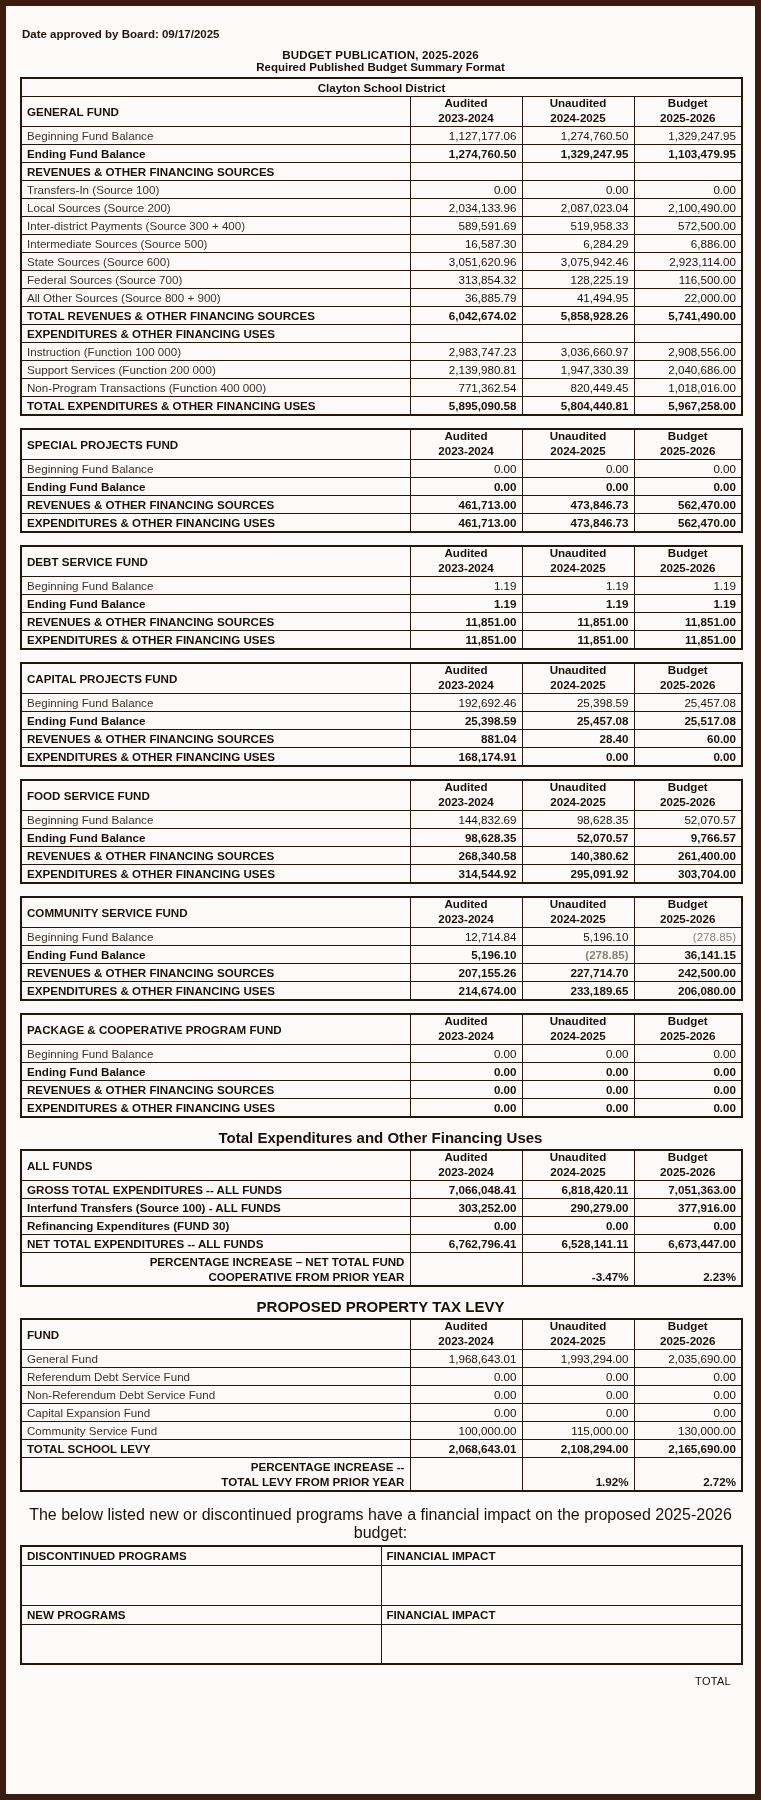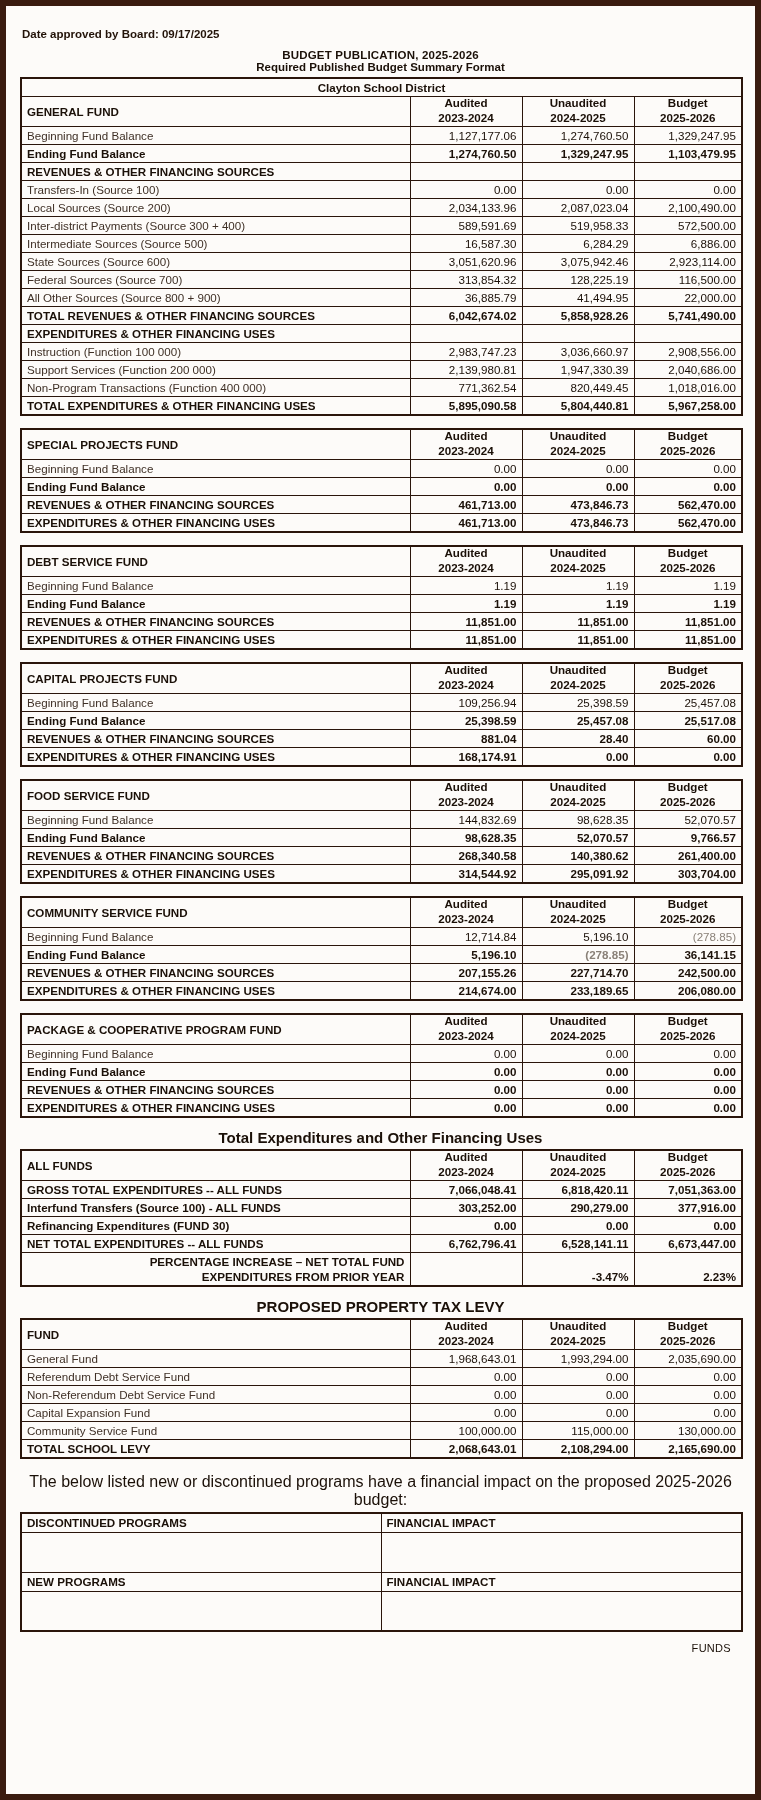--- a/index.html
+++ b/index.html
@@ -313,21 +313,21 @@
                 <span class="y1">Unaudited</span>
                 <span class="y2">2024-2025</span>
               </td>
               <td class="hdr-cell">
                 <span class="y1">Budget</span>
                 <span class="y2">2025-2026</span>
               </td>
             </tr>
             <tr>
               <td class="lbl light">Beginning Fund Balance</td>
-              <td class="num ">109,256.94</td>
+              <td class="num ">192,692.46</td>
               <td class="num ">25,398.59</td>
               <td class="num ">25,457.08</td>
             </tr>
             <tr>
               <td class="lbl b">Ending Fund Balance</td>
               <td class="num b">25,398.59</td>
               <td class="num b">25,457.08</td>
               <td class="num b">25,517.08</td>
             </tr>
             <tr>
@@ -542,21 +542,21 @@
           </tr>
           <tr>
             <td class="lbl b">NET TOTAL EXPENDITURES -- ALL FUNDS</td>
             <td class="num b">6,762,796.41</td>
             <td class="num b">6,528,141.11</td>
             <td class="num b">6,673,447.00</td>
           </tr>
           <tr>
             <td class="lbl b two-line tall2">
               <div>PERCENTAGE INCREASE – NET TOTAL FUND</div>
-              <div>EXPENDITURES FROM PRIOR YEAR</div>
+              <div>COOPERATIVE FROM PRIOR YEAR</div>
             </td>
             <td class="num b" style="vertical-align: bottom;"></td>
             <td class="num b" style="vertical-align: bottom;">-3.47%</td>
             <td class="num b" style="vertical-align: bottom;">2.23%</td>
           </tr>
         </tbody>
   </table>
 
   <div class="section-title">PROPOSED PROPERTY TAX LEVY</div>
   <table class="bt framed">
@@ -613,20 +613,29 @@
             <td class="num ">100,000.00</td>
             <td class="num ">115,000.00</td>
             <td class="num ">130,000.00</td>
           </tr>
           <tr>
             <td class="lbl b">TOTAL SCHOOL LEVY</td>
             <td class="num b">2,068,643.01</td>
             <td class="num b">2,108,294.00</td>
             <td class="num b">2,165,690.00</td>
           </tr>
+          <tr>
+            <td class="lbl b two-line tall2">
+              <div>PERCENTAGE INCREASE --</div>
+              <div>TOTAL LEVY FROM PRIOR YEAR</div>
+            </td>
+            <td class="num b" style="vertical-align: bottom;"></td>
+            <td class="num b" style="vertical-align: bottom;">1.92%</td>
+            <td class="num b" style="vertical-align: bottom;">2.72%</td>
+          </tr>
         </tbody>
   </table>
 
   <div class="note">The below listed new or discontinued programs have a financial impact on the proposed 2025-2026 budget:</div>
   <table class="bt framed prog">
     <colgroup>
           <col class="p1">
           <col class="p2">
         </colgroup>
     <tbody>
@@ -642,15 +651,15 @@
         <td>NEW PROGRAMS</td>
         <td>FINANCIAL IMPACT</td>
       </tr>
       <tr class="erow">
         <td></td>
         <td></td>
       </tr>
     </tbody>
   </table>
 
-  <div class="wnaxlp">FUNDS</div>
+  <div class="wnaxlp">TOTAL</div>
  </div>
 </div>
 
 </body></html>

